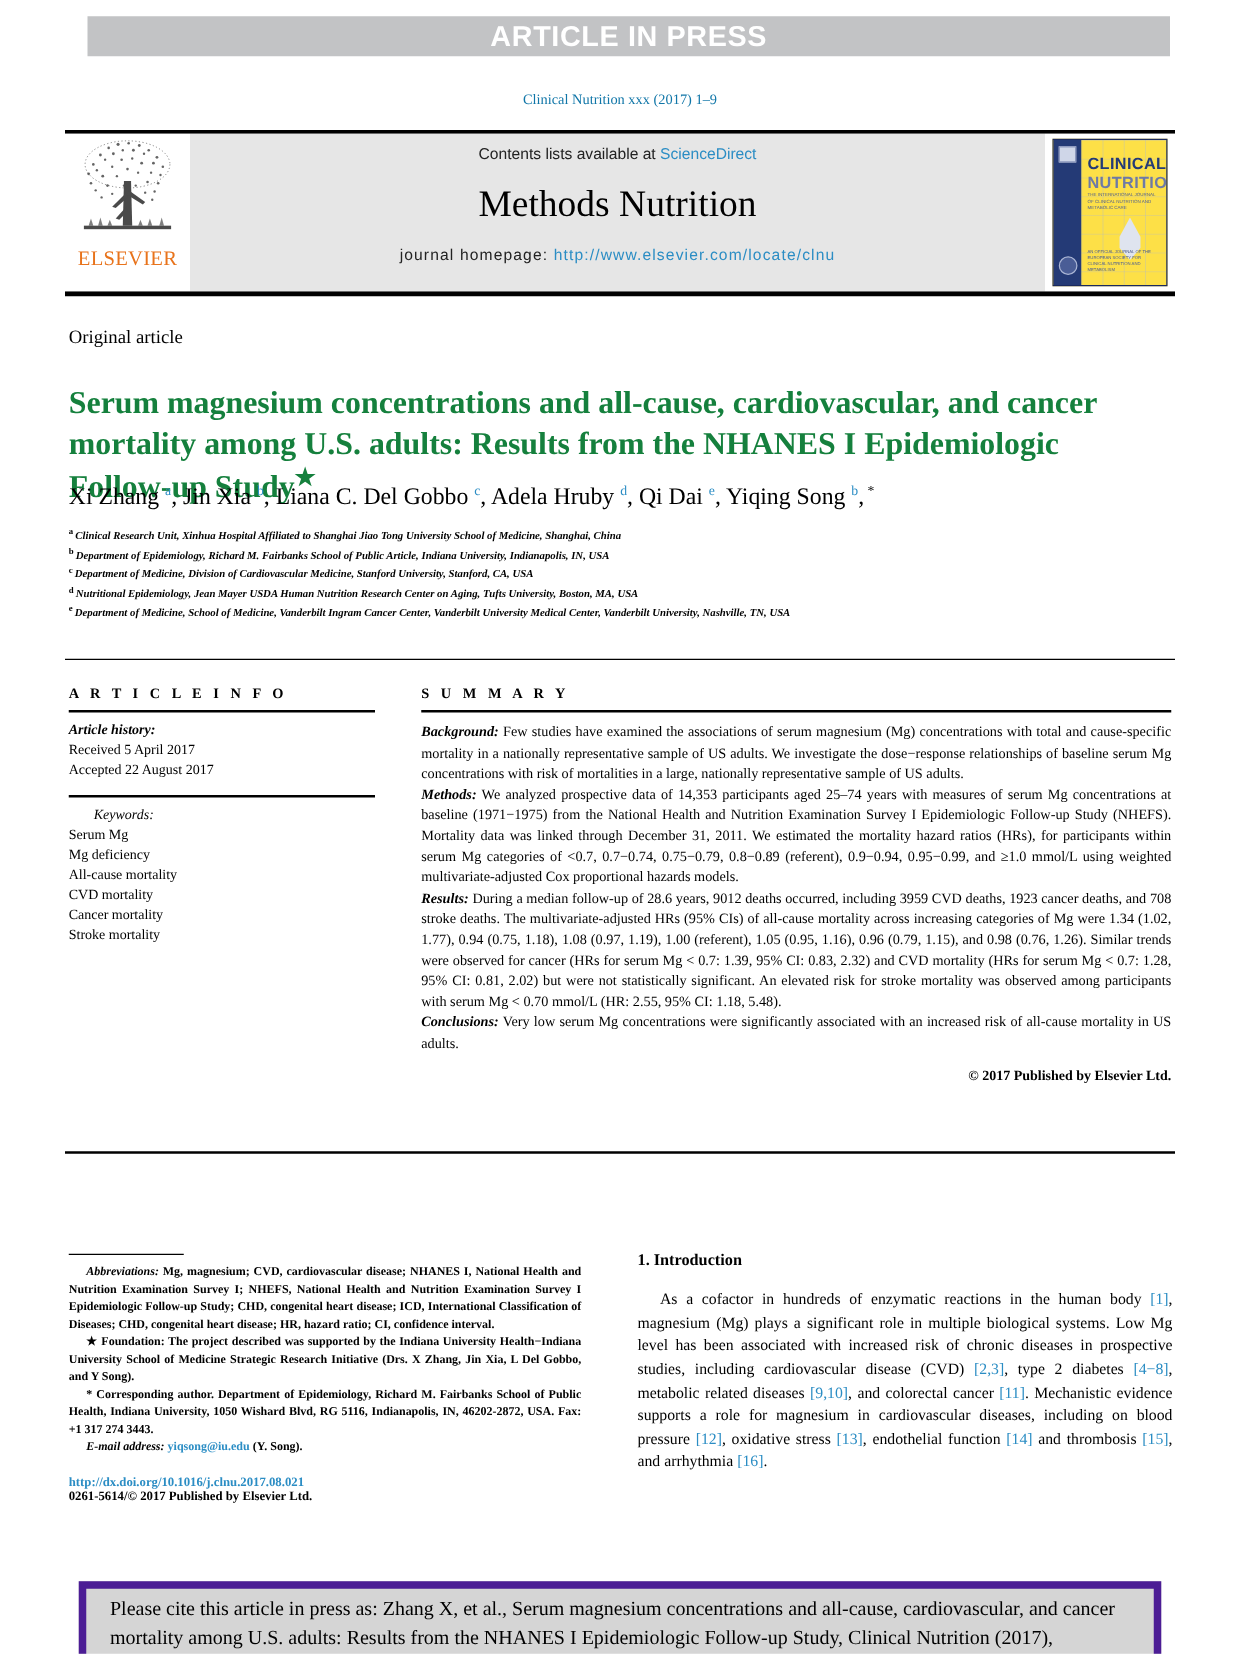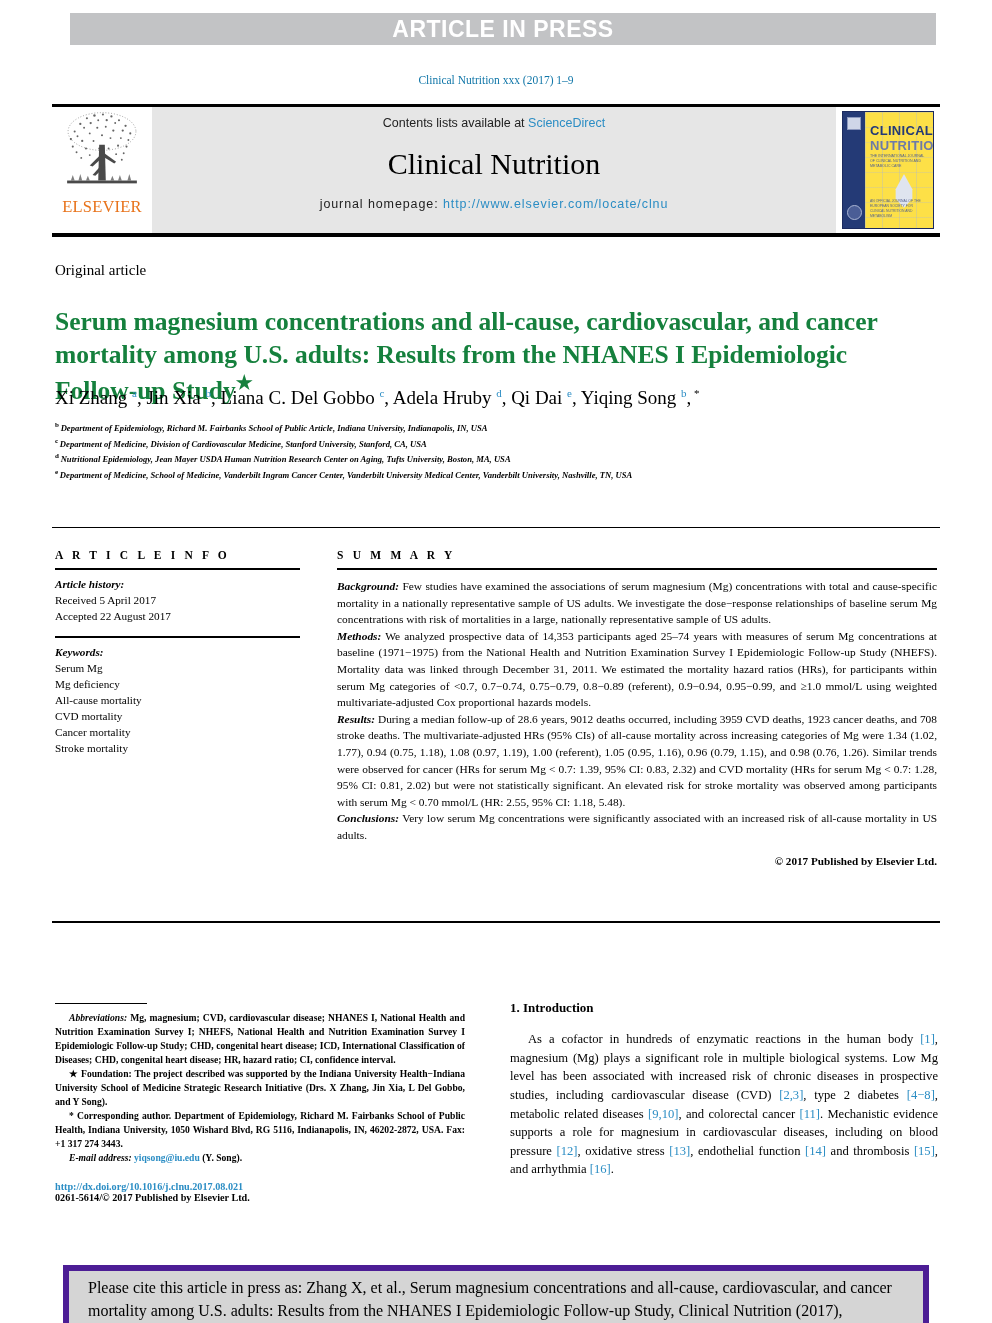--- a/index.html
+++ b/index.html
@@ -346,21 +346,21 @@
           </g>
         </g>
       </svg>
       <div class="elsevier-word">ELSEVIER</div>
     </div>
 
     <div class="center-block">
       <div class="contents-line">
         <span>Contents lists available at </span><span class="sd-link">ScienceDirect</span>
       </div>
-      <div class="journal-name">Clinical Nutrition</div>
+      <div class="journal-name">Methods Nutrition</div>
       <div class="homepage-line">
         <span>journal homepage: </span><span class="hp-url">http://www.elsevier.com/locate/clnu</span>
       </div>
     </div>
 
     <div class="cover-block">
       <div class="journal-cover">
         <div class="cover-grid"></div>
         <div class="cover-left-strip"></div>
         <div class="cover-badge"></div>
@@ -379,39 +379,40 @@
 
 <div class="article-type">Original article</div>
 
 <h1 class="paper-title">
   <span>Serum magnesium concentrations and all-cause, cardiovascular, and cancer mortality among U.S. adults: Results from the NHANES I Epidemiologic Follow-up Study</span><sup class="star">★</sup>
 </h1>
 
 <div class="authors"><span>Xi Zhang </span><sup>a</sup><span>, </span><span>Jin Xia </span><sup>b</sup><span>, </span><span>Liana C. Del Gobbo </span><sup>c</sup><span>, </span><span>Adela Hruby </span><sup>d</sup><span>, </span><span>Qi Dai </span><sup>e</sup><span>, </span><span>Yiqing Song </span><sup>b</sup><span>,</span><sup class="ast"> *</sup></div>
 
 <div class="affiliations">
+    <div><sup>a </sup><span>Clinical Research Unit, Xinhua Hospital Affiliated to Shanghai Jiao Tong University School of Medicine, Shanghai, China</span></div>
     <div><sup>b </sup><span>Department of Epidemiology, Richard M. Fairbanks School of Public Article, Indiana University, Indianapolis, IN, USA</span></div>
     <div><sup>c </sup><span>Department of Medicine, Division of Cardiovascular Medicine, Stanford University, Stanford, CA, USA</span></div>
     <div><sup>d </sup><span>Nutritional Epidemiology, Jean Mayer USDA Human Nutrition Research Center on Aging, Tufts University, Boston, MA, USA</span></div>
     <div><sup>e </sup><span>Department of Medicine, School of Medicine, Vanderbilt Ingram Cancer Center, Vanderbilt University Medical Center, Vanderbilt University, Nashville, TN, USA</span></div>
   </div>
 
 <div class="rule-mid"></div>
 
 <div class="info-col">
   <div class="sec-head">A R T I C L E  I N F O</div>
   <div class="rule-under"></div>
   <div class="info-group">
     <div class="lbl">Article history:</div>
     <div>Received 5 April 2017</div>
     <div>Accepted 22 August 2017</div>
   </div>
   <div class="info-rule2"></div>
   <div class="kw-list">
-    <div class="lbl" style="font-style:italic;font-weight:bold;">Keywords:</div>
+    <div class="lbl" style="font-style:italic;font-weight:normal;margin-left:20px;">Keywords:</div>
     <div id="keyword-items">
         <div>Serum Mg</div>
         <div>Mg deficiency</div>
         <div>All-cause mortality</div>
         <div>CVD mortality</div>
         <div>Cancer mortality</div>
         <div>Stroke mortality</div>
       </div>
   </div>
 </div>

